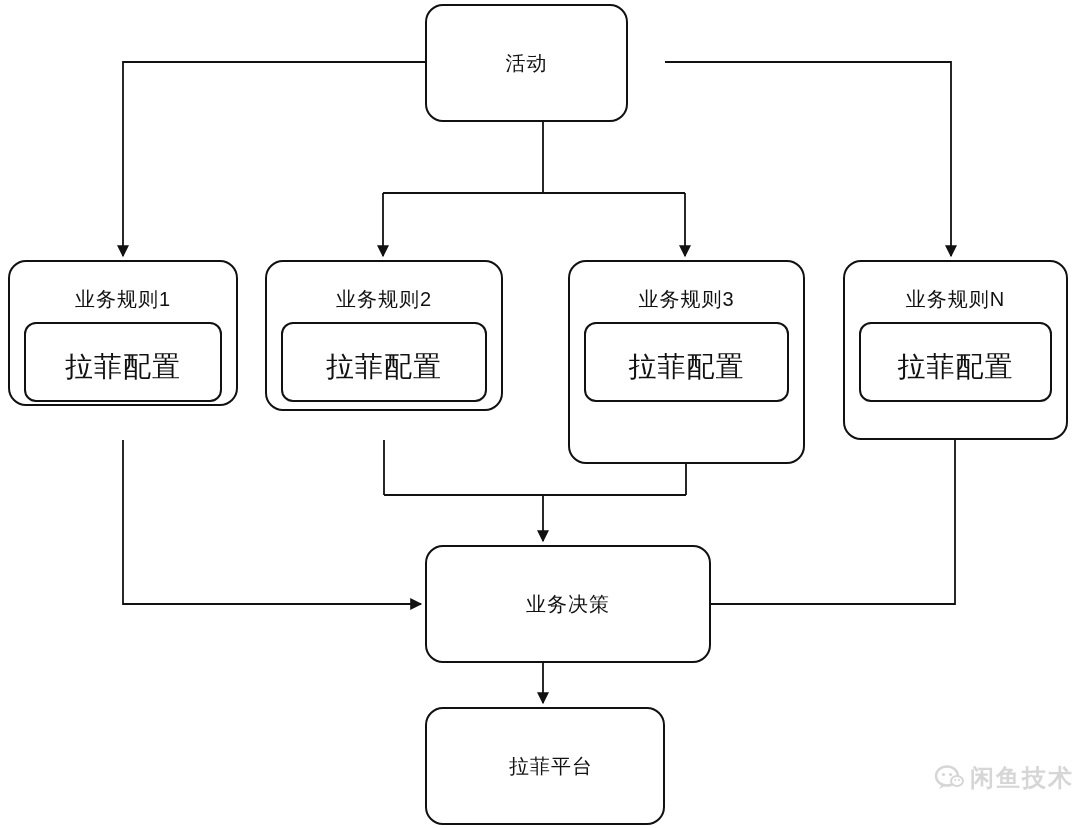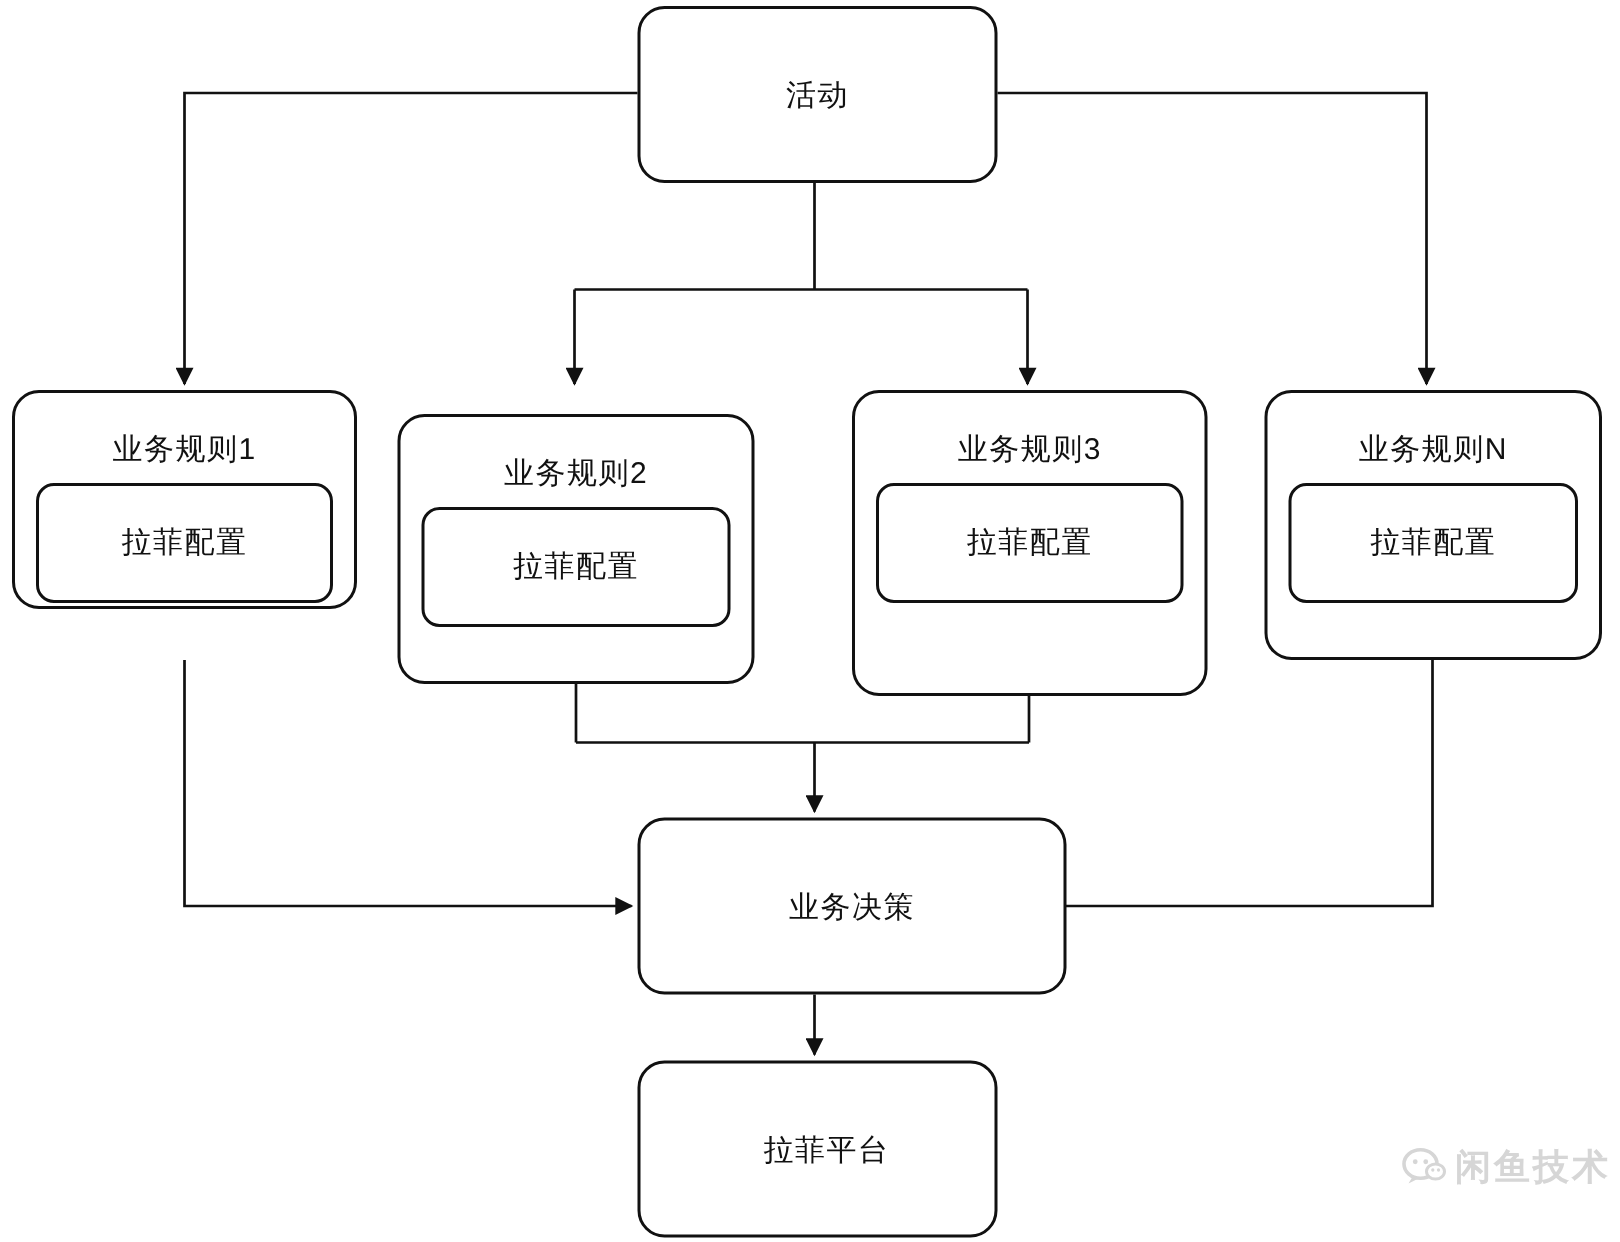--- a/index.html
+++ b/index.html
@@ -55,21 +55,21 @@
     height: 80px;
     border: 2px solid #111111;
     border-radius: 12px;
     background: #ffffff;
     box-sizing: border-box;
     display: flex;
     align-items: center;
     justify-content: center;
   }
   .config-node .label {
-    font-size: 20px;
+    font-size: 28px;
   }
   .watermark {
     position: absolute;
     right: 6px;
     bottom: 34px;
     display: flex;
     align-items: center;
     gap: 6px;
     color: #d6d6d6;
     font-size: 24px;
@@ -105,32 +105,32 @@
     <path d="M123,440 V604 H421" fill="none" stroke="#111111" stroke-width="1.8" marker-end="url(#arrow)"></path>
 
     <path d="M384,440 V495 M686,440 V495 M384,495 H686" fill="none" stroke="#111111" stroke-width="1.8"></path>
     <path d="M543,495 V541" fill="none" stroke="#111111" stroke-width="1.8" marker-end="url(#arrow)"></path>
 
     <path d="M955,440 V604 H669" fill="none" stroke="#111111" stroke-width="1.8" marker-end="url(#arrow)"></path>
 
     <path d="M543,663 V703" fill="none" stroke="#111111" stroke-width="1.8" marker-end="url(#arrow)"></path>
   </svg>
 
-  <div class="node center-label" style="left:425px; top:4px; width:240px; height:118px;">
+  <div class="node center-label" style="left:425px; top:4px; width:203px; height:118px;">
     <div class="label">活动</div>
   </div>
 
   <div class="node rule-node" style="left:8px; top:260px; width:230px; height:146px;">
     <div class="label">业务规则1</div>
     <div class="config-node">
       <div class="label">拉菲配置</div>
     </div>
   </div>
 
-  <div class="node rule-node" style="left:265px; top:276px; width:238px; height:180px;">
+  <div class="node rule-node" style="left:265px; top:260px; width:238px; height:151px;">
     <div class="label">业务规则2</div>
     <div class="config-node">
       <div class="label">拉菲配置</div>
     </div>
   </div>
 
   <div class="node rule-node" style="left:568px; top:260px; width:237px; height:204px;">
     <div class="label">业务规则3</div>
     <div class="config-node">
       <div class="label">拉菲配置</div>

